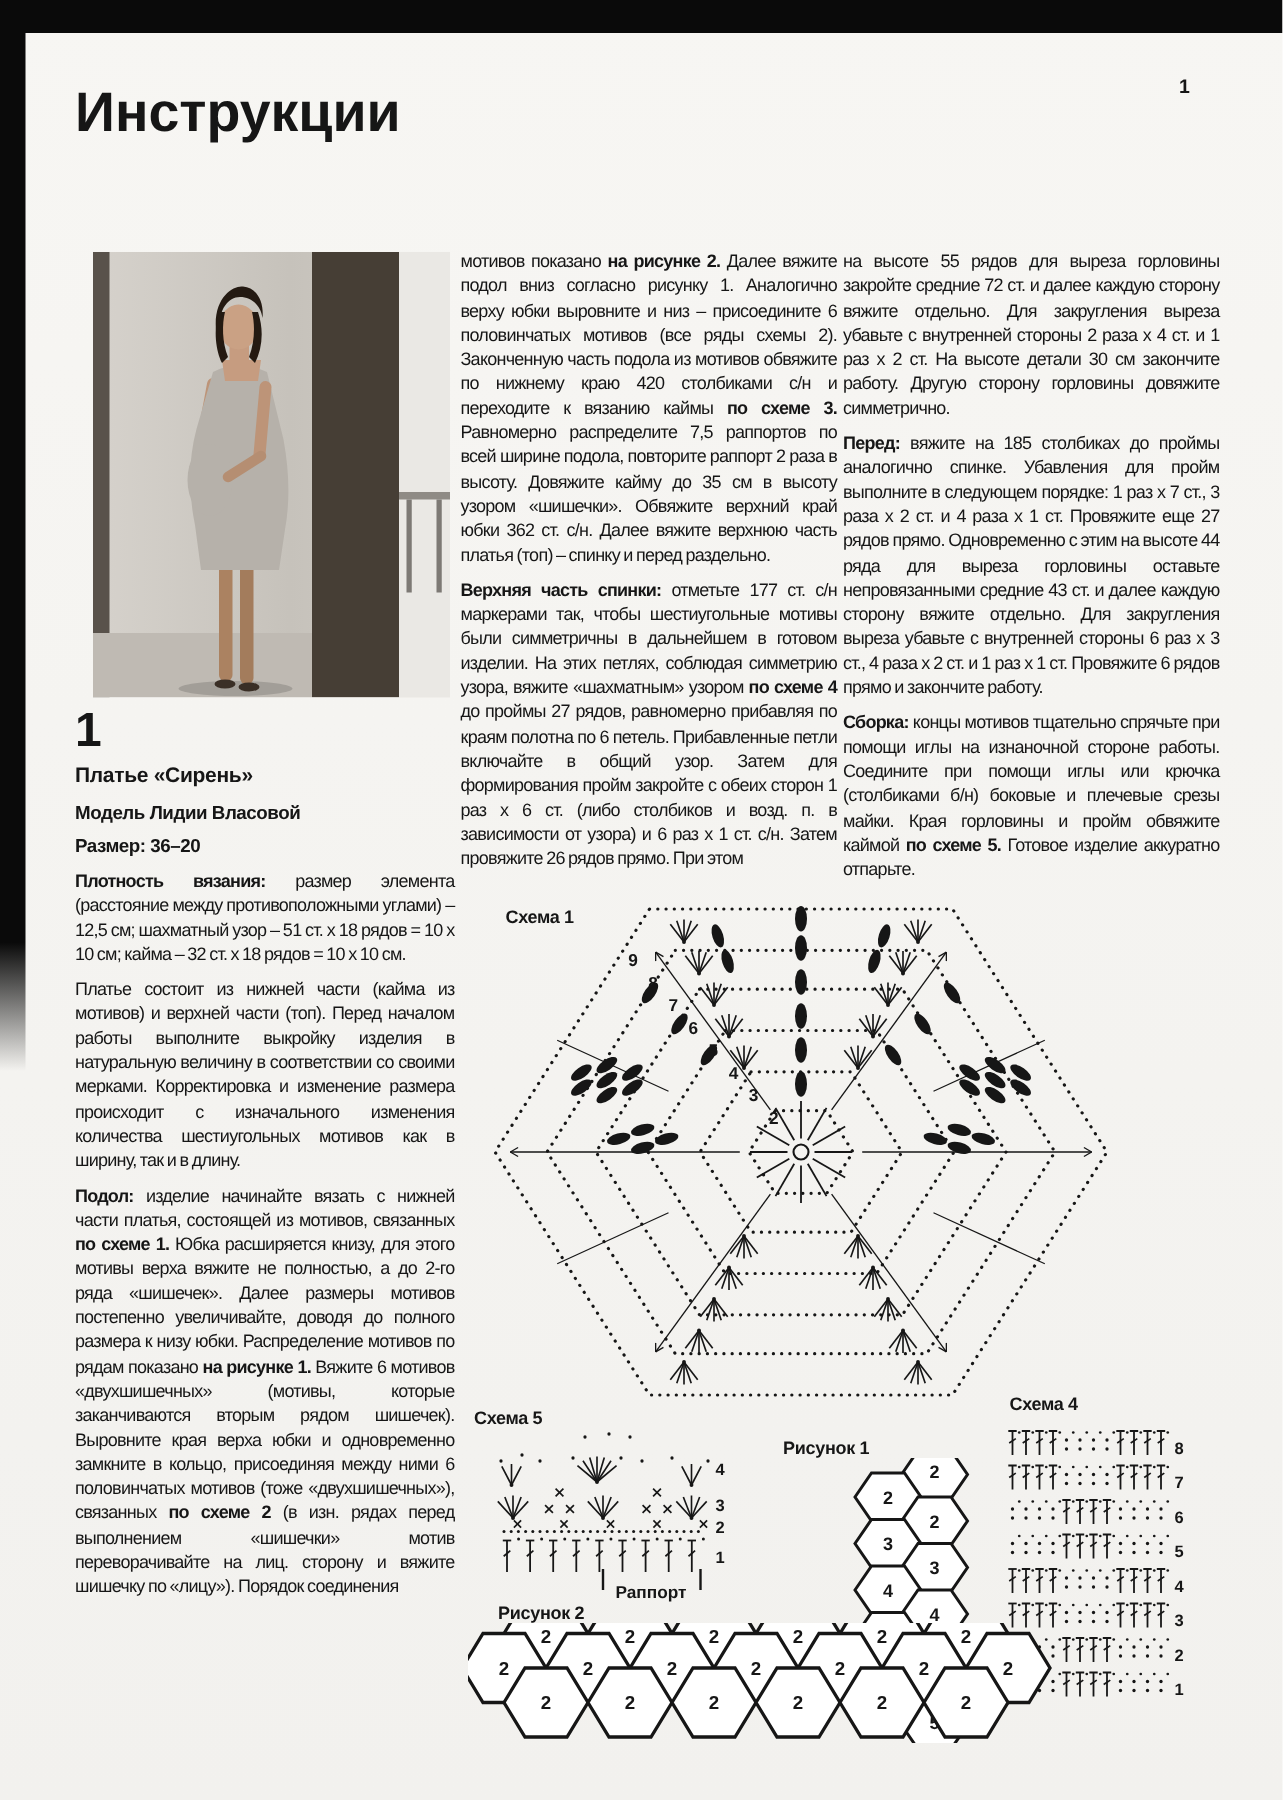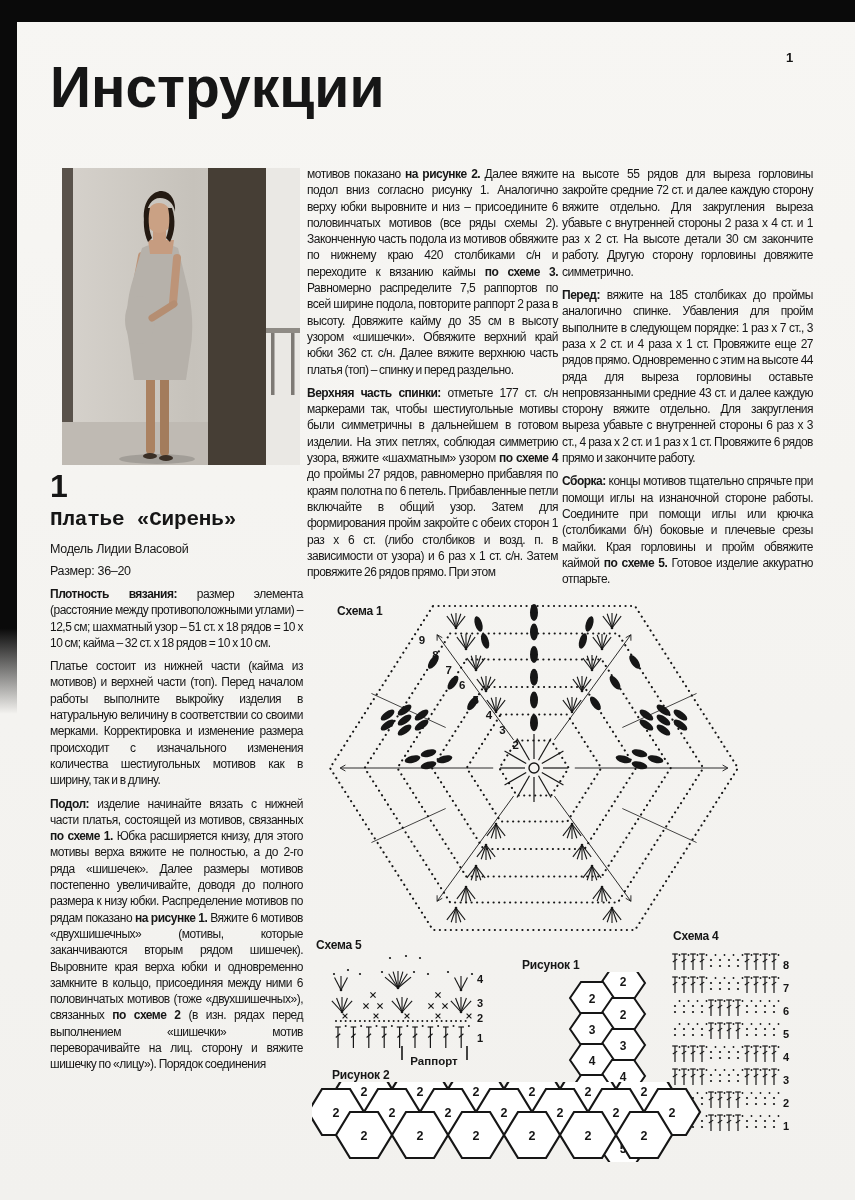--- a/index.html
+++ b/index.html
@@ -6,33 +6,33 @@
   body{
     width:855px;height:1200px;position:relative;overflow:hidden;
     background:linear-gradient(180deg,#f7f6f3,#f2f1ee);
     font-family:"Liberation Sans",sans-serif;color:#161616;
   }
   .page{position:absolute;inset:0;}
   .edge-top{position:absolute;left:0;top:0;width:855px;height:22px;background:#0a0a0a;}
   .edge-left{position:absolute;left:0;top:0;width:17px;height:714px;
     background:linear-gradient(180deg,#0a0a0a 88%,rgba(10,10,10,0));}
   .pagenum{position:absolute;left:786px;top:50px;font-weight:bold;font-size:13px;}
-  .title{position:absolute;left:50px;top:54px;margin:0;font-size:57px;font-weight:bold;letter-spacing:0;}
+  .title{position:absolute;left:50px;top:54px;margin:0;font-size:37px;font-weight:bold;letter-spacing:0;}
   .photo{position:absolute;left:62px;top:168px;width:238px;height:297px;overflow:hidden;}
   .col{position:absolute;}
   .colL{left:50px;top:470px;width:253px;}
   .colM{left:307px;top:166px;width:251px;}
   .colR{left:562px;top:166px;width:251px;}
   p.body{
     margin:0 0 7px;text-align:justify;font-size:12px;line-height:16.3px;
     letter-spacing:-0.5px;word-spacing:-0.6px;hyphens:auto;
   }
   .itemnum{font-size:32px;font-weight:bold;line-height:32px;margin:0 0 6px;}
-  h2.art-title{font-size:21px;margin:0 0 11px;letter-spacing:-0.2px;font-family:Liberation Mono, monospace;}
-  .meta{font-weight:normal;font-size:12.5px;margin:0 0 8px;letter-spacing:-0.3px;}
+  h2.art-title{font-size:14px;margin:0 0 11px;letter-spacing:-0.2px;}
+  .meta{font-weight:bold;font-size:12.5px;margin:0 0 8px;letter-spacing:-0.3px;}
   .dlabel{position:absolute;font-weight:bold;font-size:12px;letter-spacing:-0.2px;}
   svg.chart{position:absolute;overflow:hidden;}
   text{font-family:"Liberation Sans",sans-serif;}
 </style>
 </head>
 <body>
 
 <div class="page">
 
   <div class="edge-top"></div>

